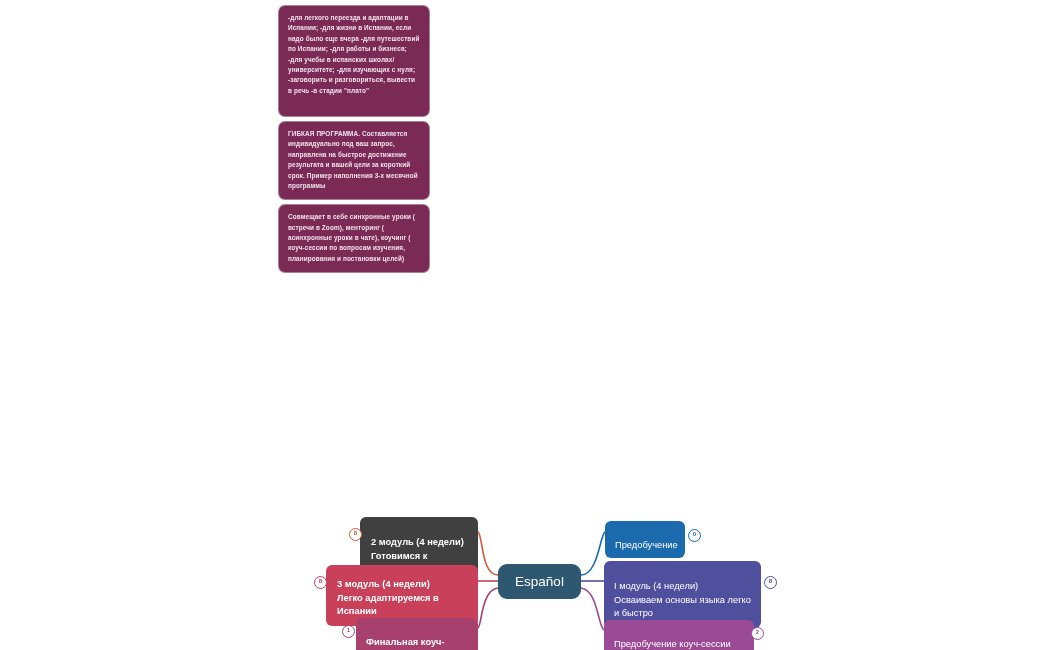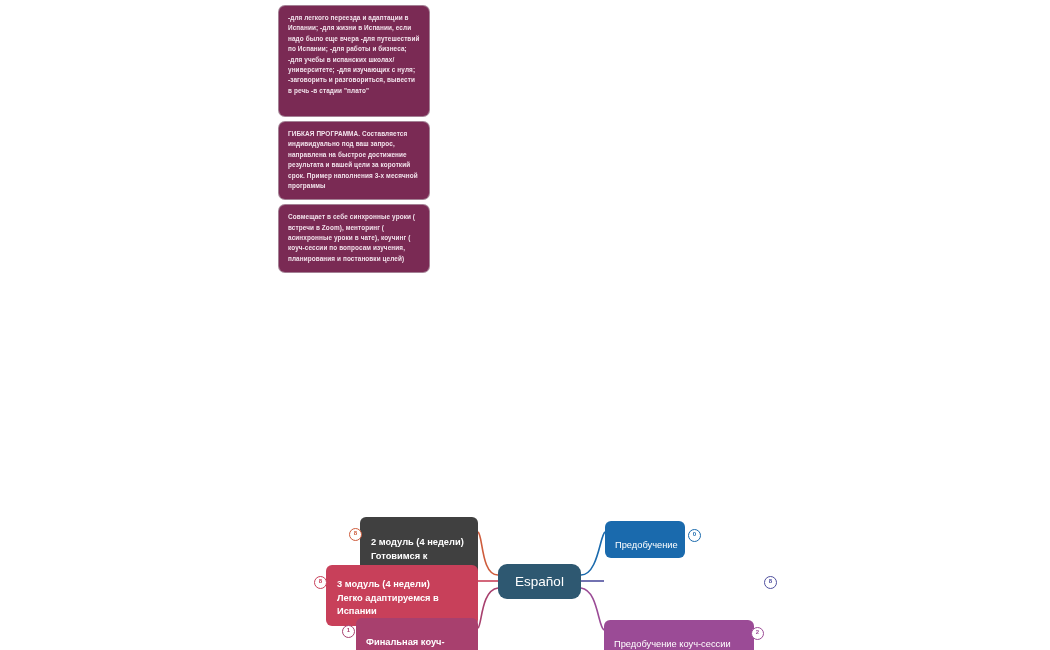--- a/index.html
+++ b/index.html
@@ -206,20 +206,24 @@
 
   <div class="node node-root">
     <span>Español</span>
   </div>
 
   <div class="node node-pre">
     <span>Предобучение</span>
   </div>
   <div class="badge badge-pre">0</div>
 
+  <div class="node node-mod1">
+    <span>I модуль (4 недели)
+Осваиваем основы языка легко и быстро</span>
+  </div>
   <div class="badge badge-mod1">8</div>
 
   <div class="node node-inter">
     <span>Предобучение коуч-сессии</span>
   </div>
   <div class="badge badge-inter">2</div>
 
   <div class="node node-mod2">
     <span>2 модуль (4 недели)
 Готовимся к переезду</span>

